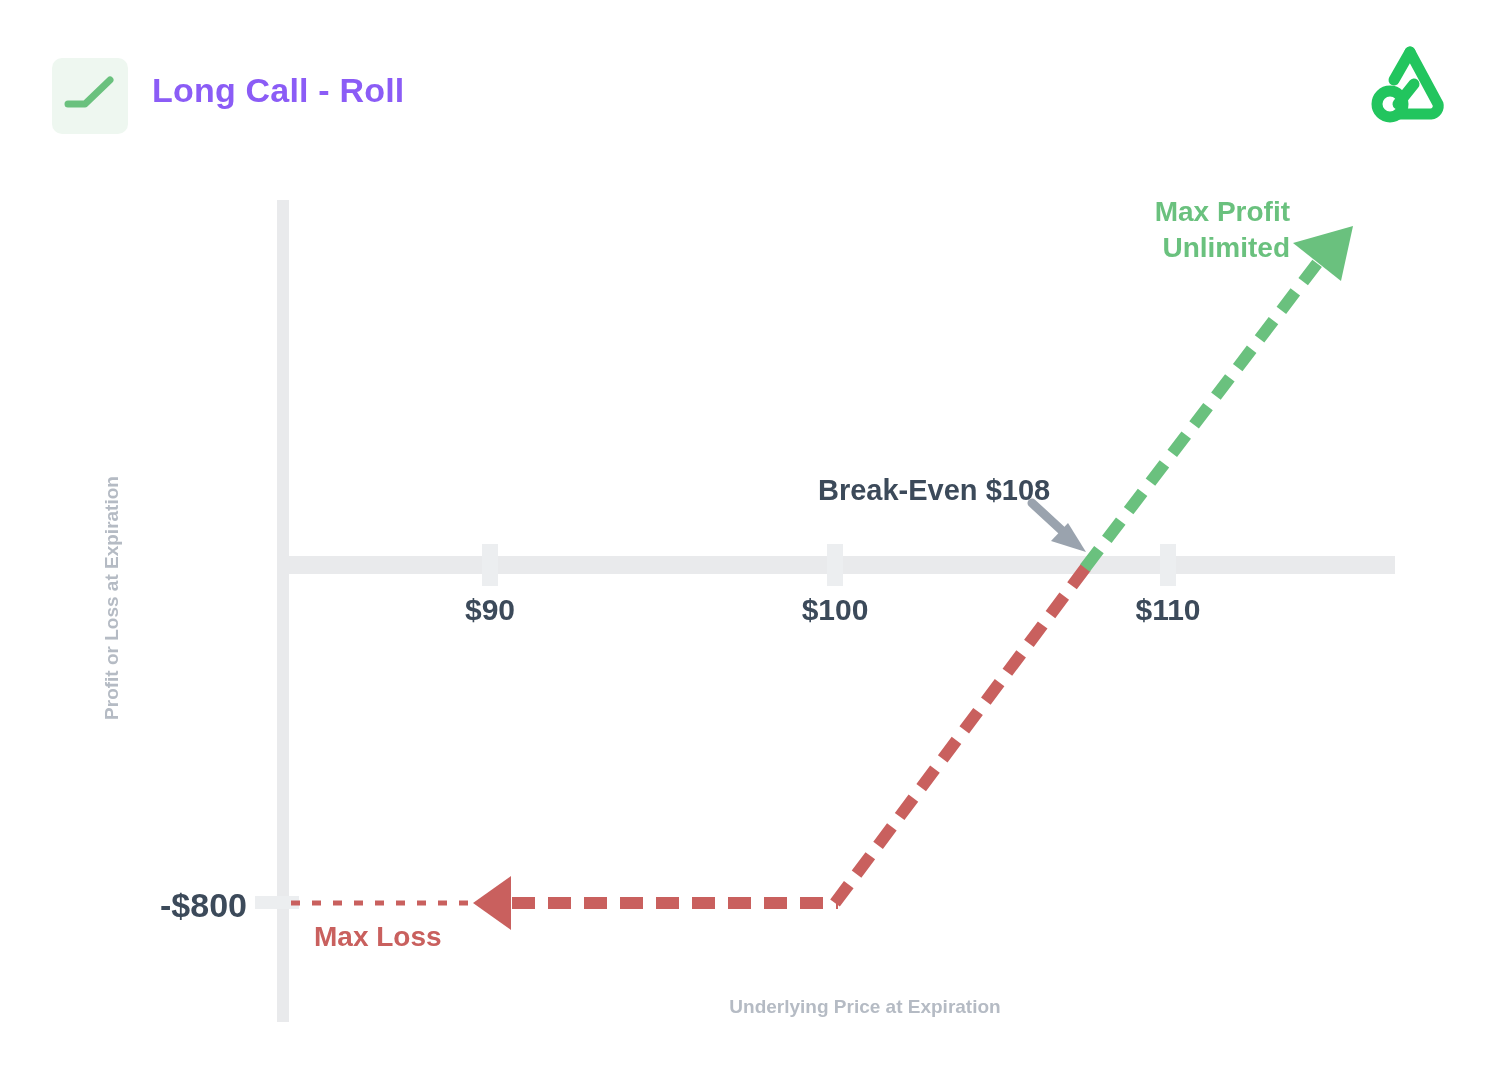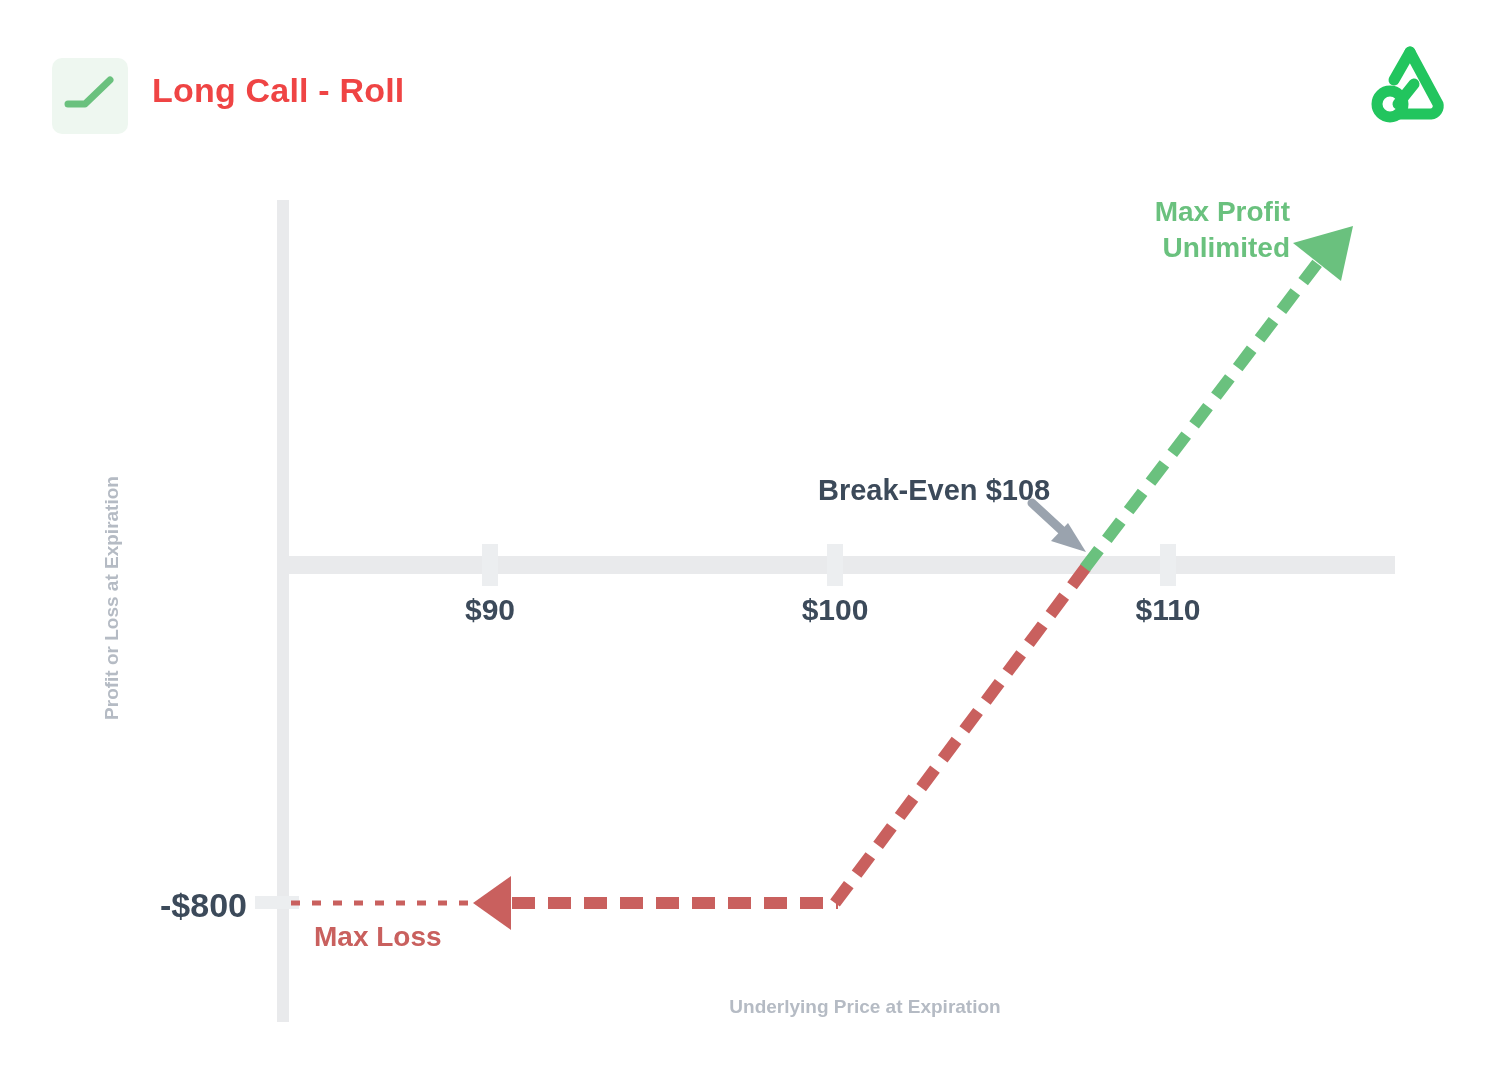--- a/index.html
+++ b/index.html
@@ -28,21 +28,21 @@
     width: 76px; height: 76px;
     background: #eef7f0;
     border-radius: 10px;
   }
   #strategy-icon-tile svg { display: block; }
   #page-title {
     position: absolute;
     left: 152px; top: 71px;
     font-size: 34px;
     font-weight: bold;
-    color: #ef4444;
+    color: #8b5cf6;
     letter-spacing: 0.2px;
     white-space: nowrap;
   }
   #brand-logo {
     position: absolute;
     right: 42px; top: 38px;
     width: 96px; height: 96px;
   }
   #brand-logo svg { display: block; }
 

